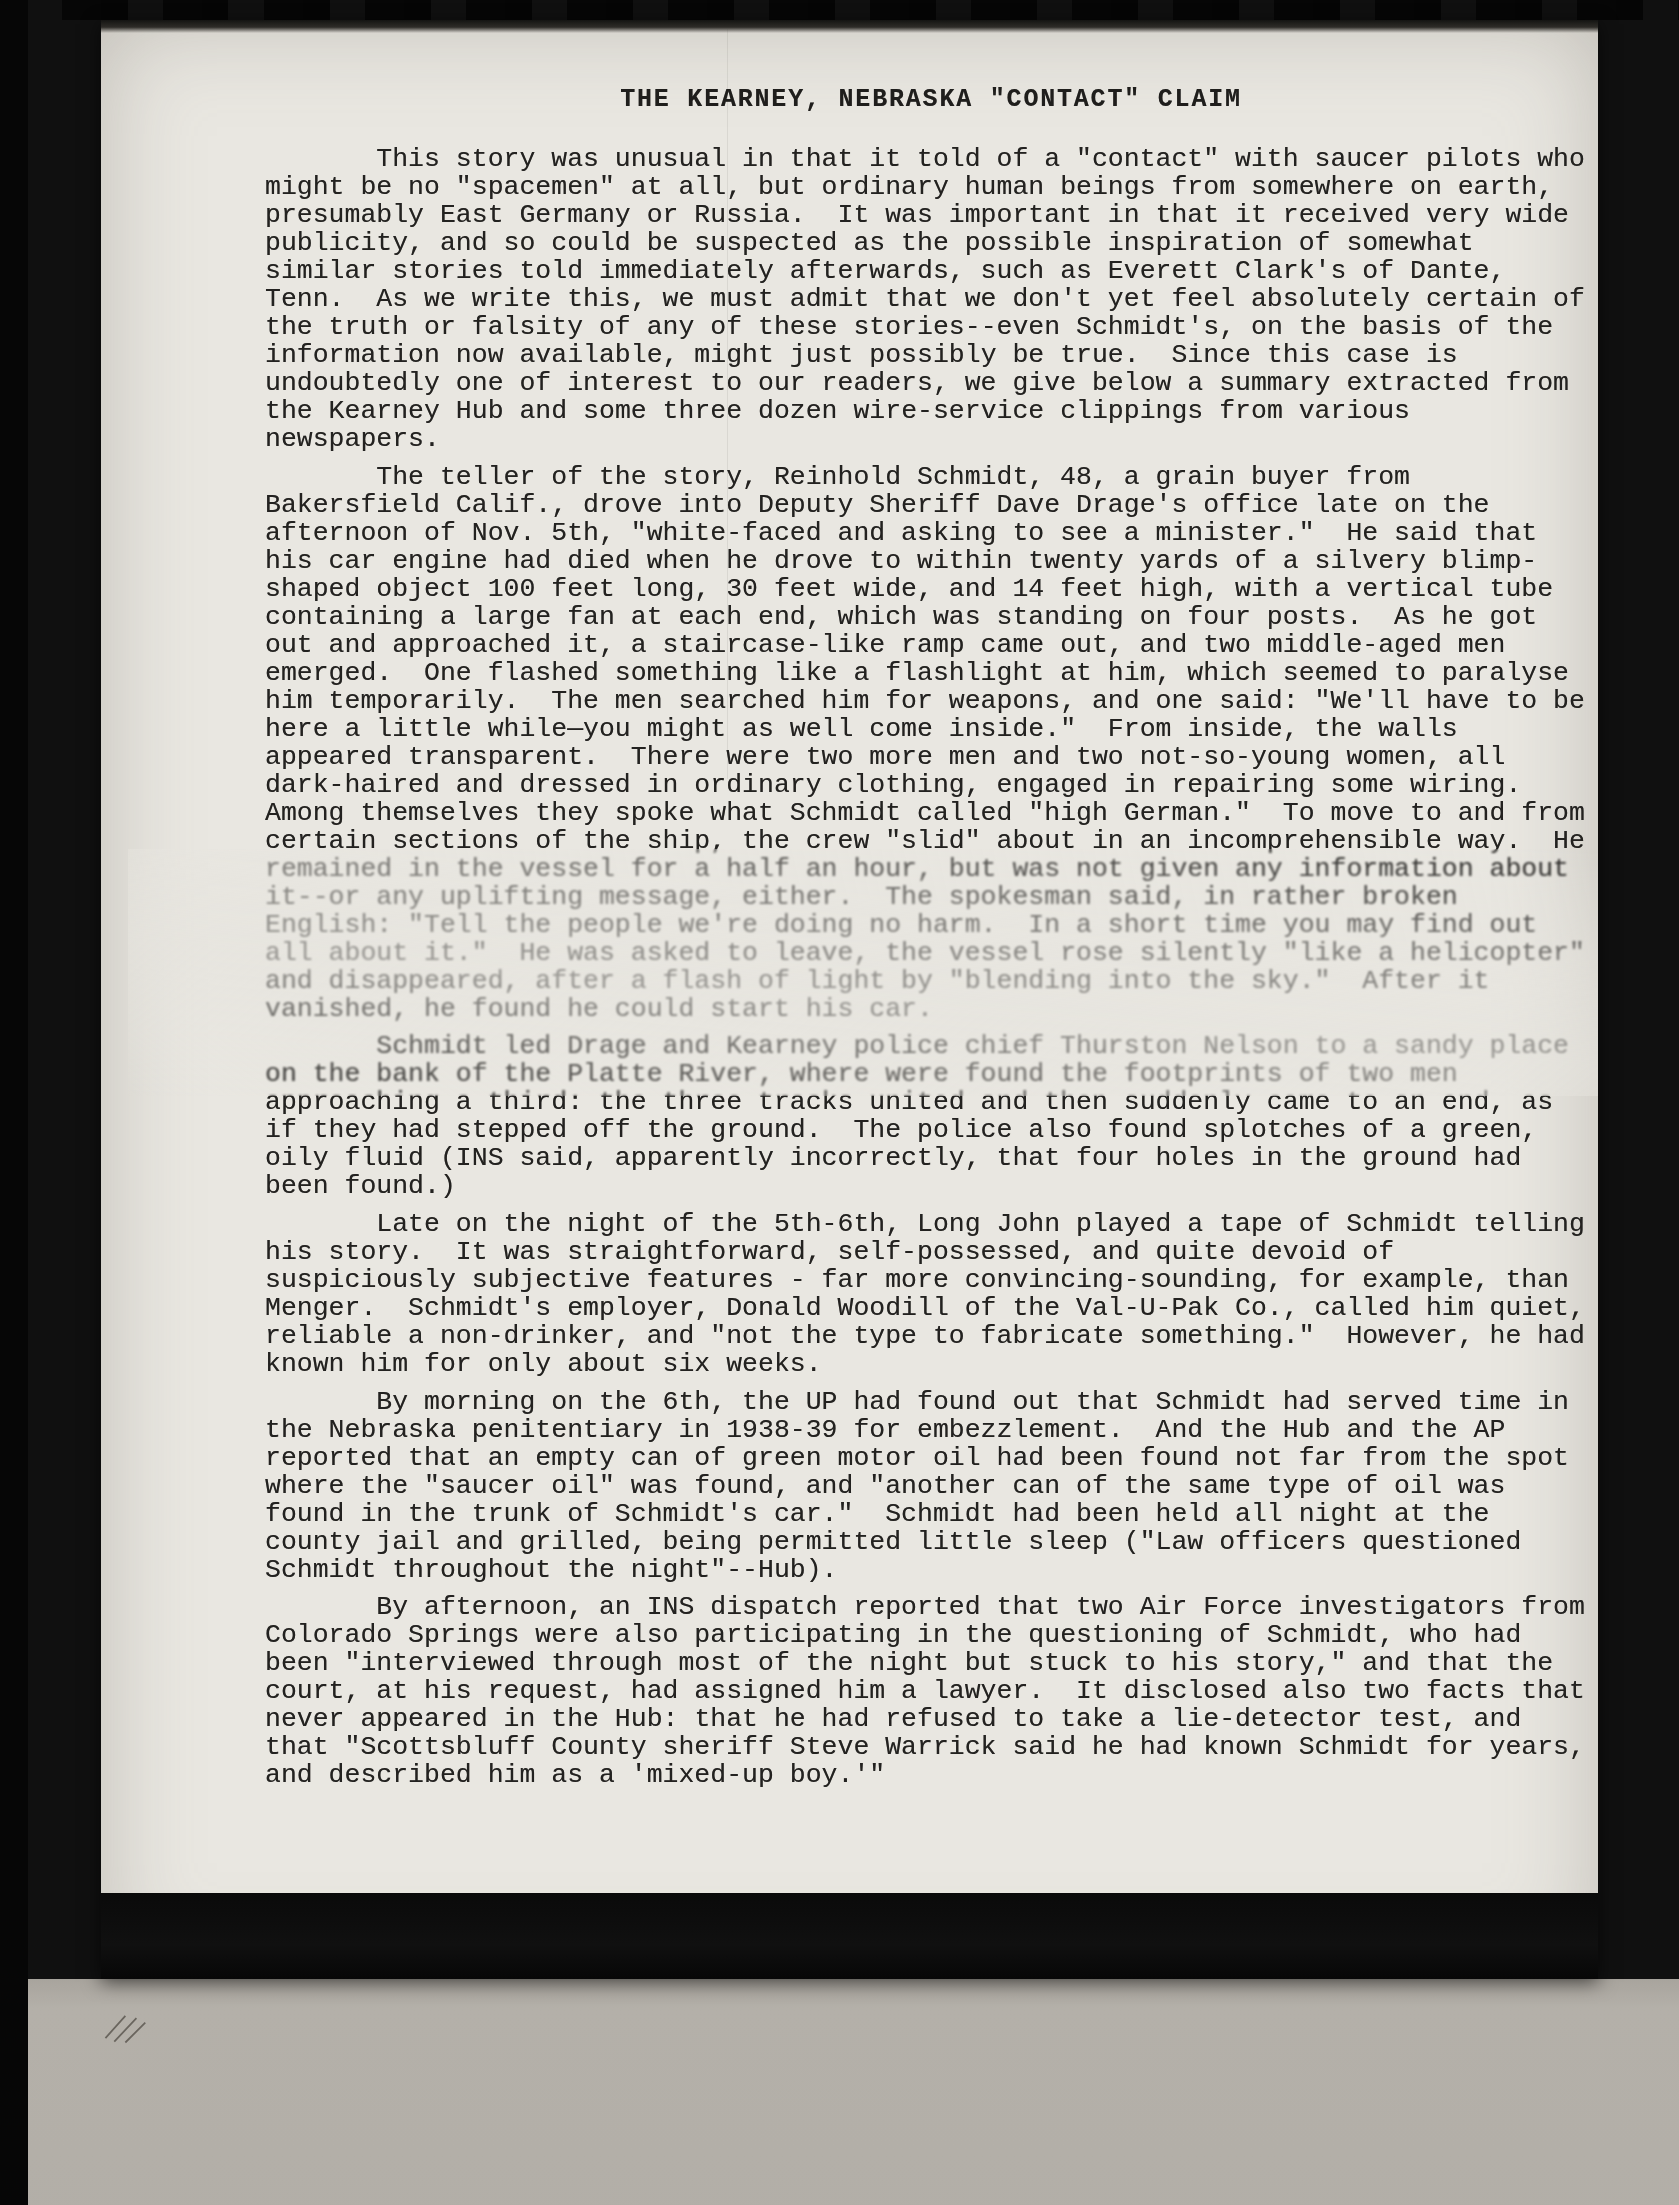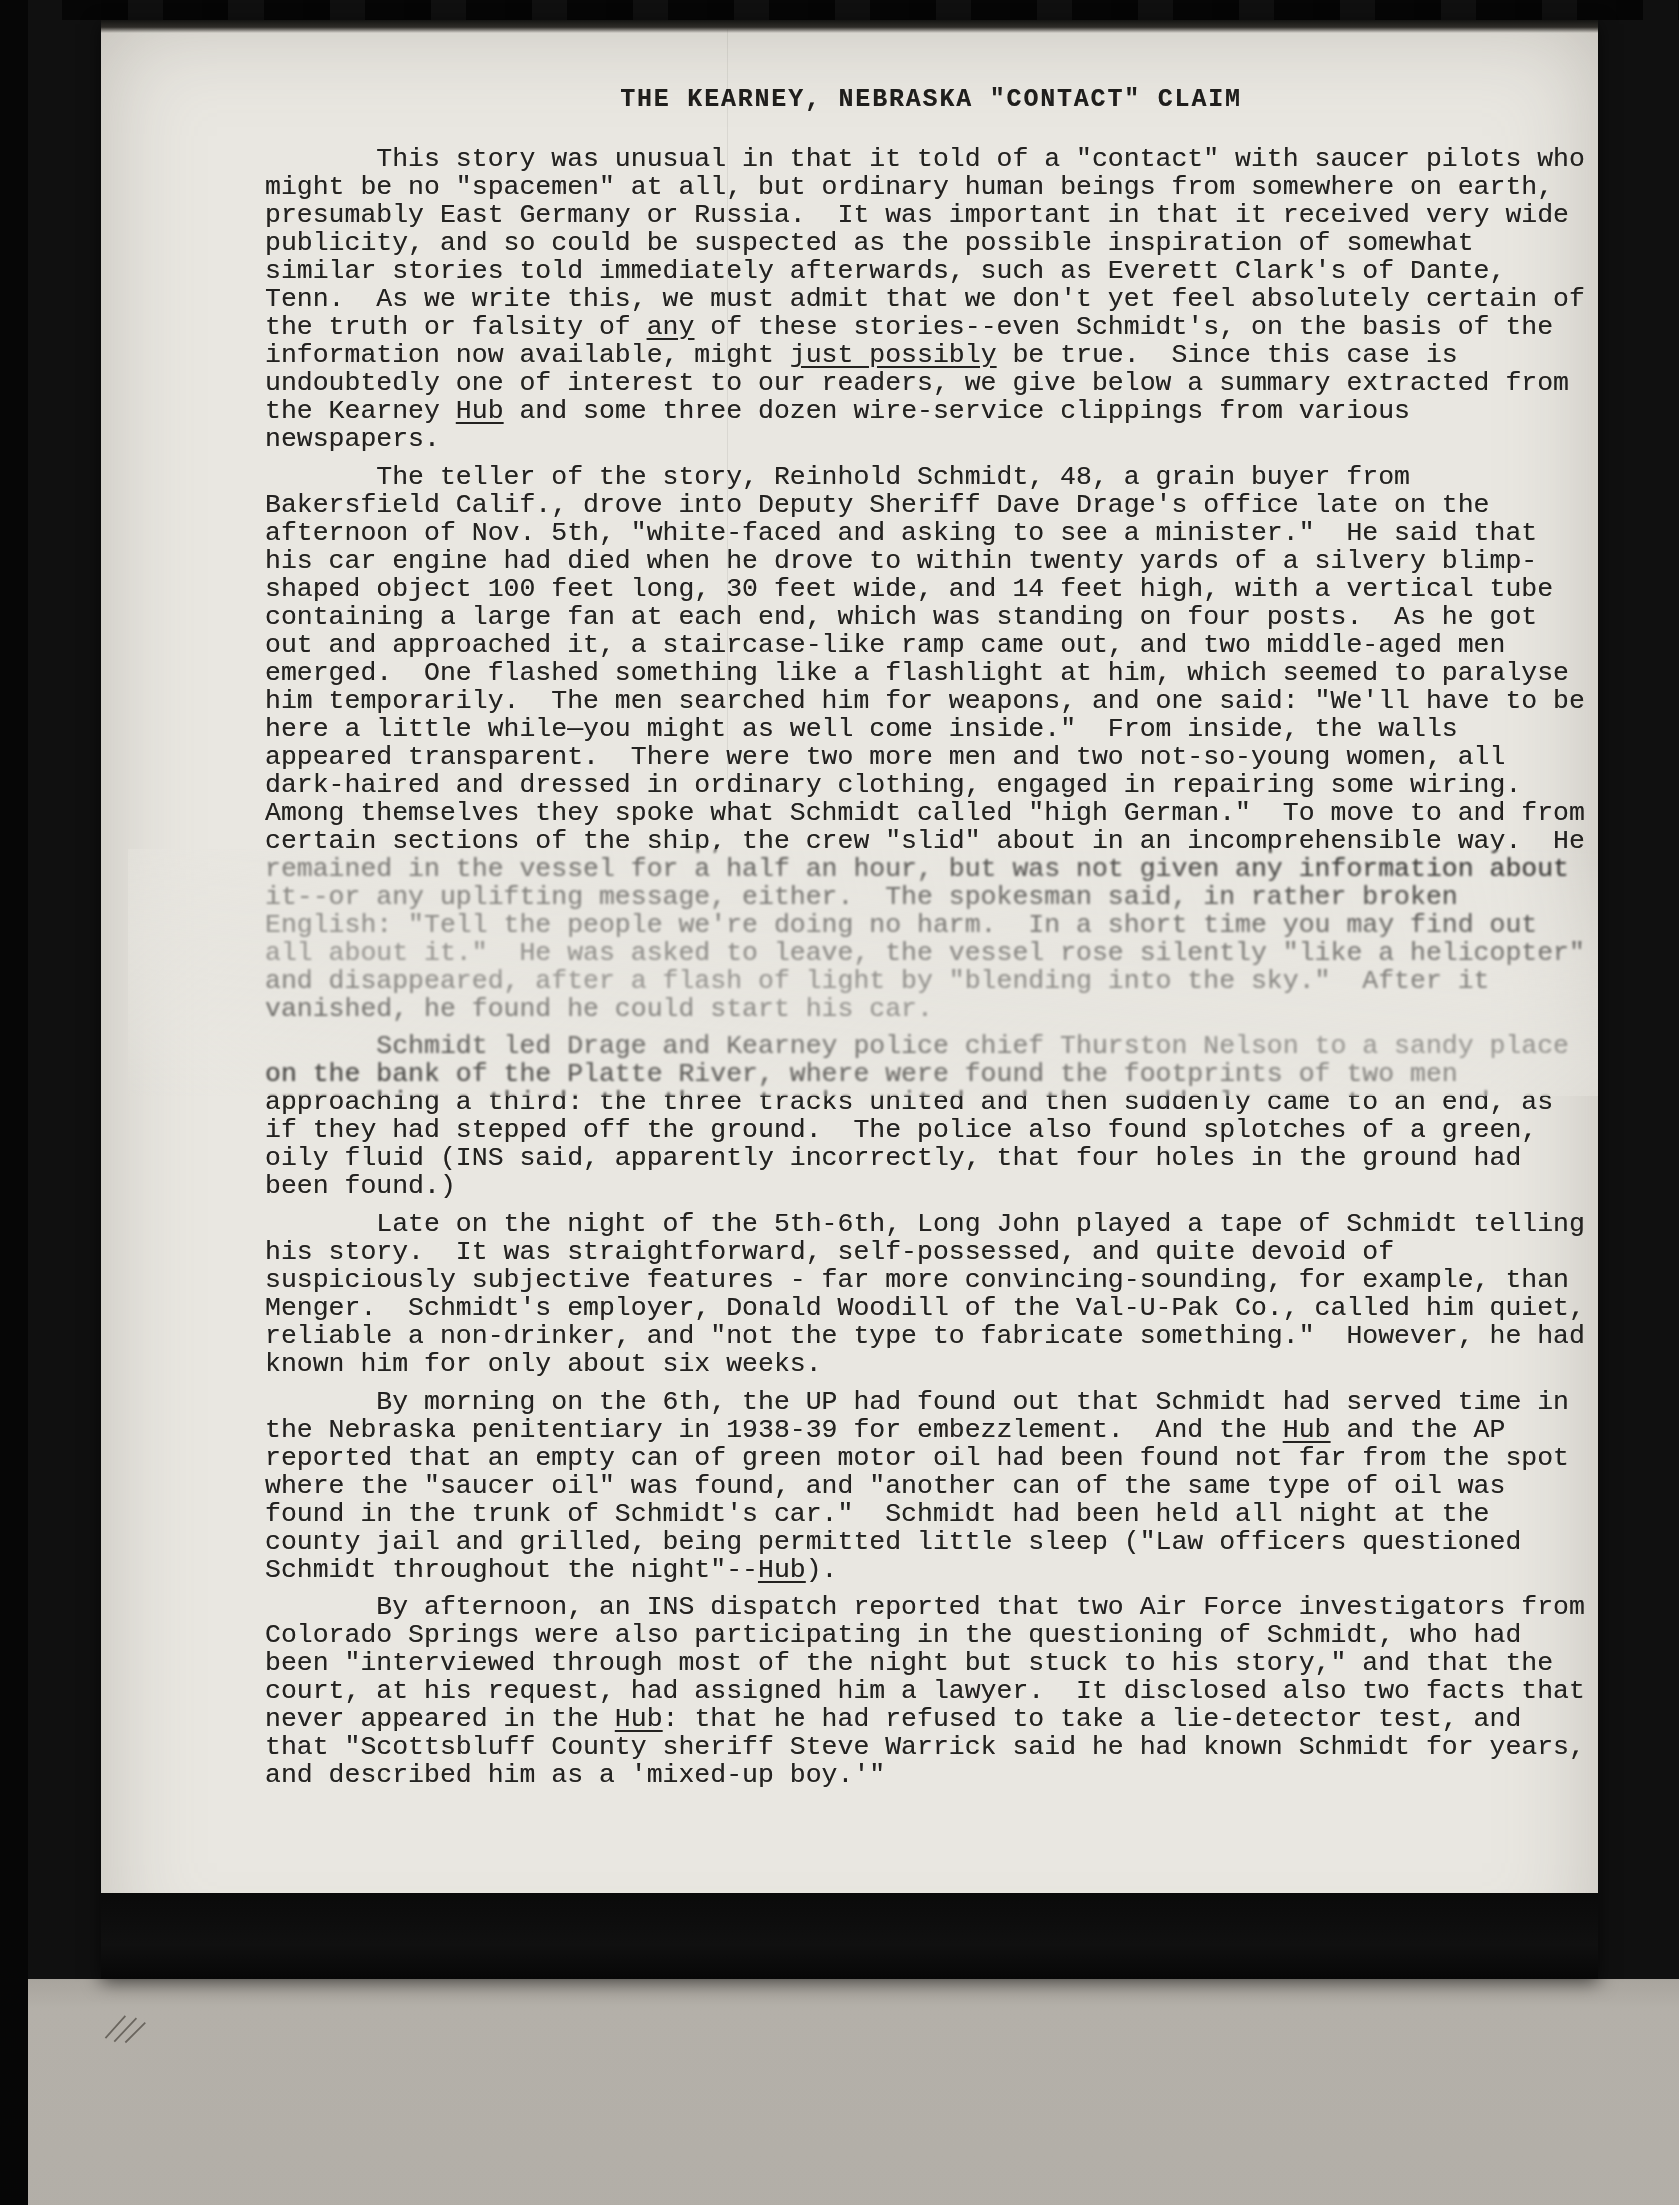--- a/index.html
+++ b/index.html
@@ -55,21 +55,21 @@
     font-weight: bold;
     margin: 0 0 31px 0;
     color: #1f1e1c;
   }
   .para {
     margin: 0 0 9.7px 0;
     text-indent: 7ch;
     white-space: pre-wrap;
     text-align: left;
   }
-  .u { text-decoration: underline; text-underline-offset: 3.5px; }
+  .u { text-underline-offset: 3.5px; }
   .fade-artifact {
     position: absolute; left: 26.5px; top: 829px; width: 1470px; height: 247px;
     background: linear-gradient(185deg,
       rgba(233,231,225,0) 0%,
       rgba(231,229,223,0.45) 30%,
       rgba(230,228,222,0.62) 58%,
       rgba(231,229,223,0.30) 82%,
       rgba(233,231,225,0) 100%);
     backdrop-filter: blur(1.1px);
     pointer-events: none;

